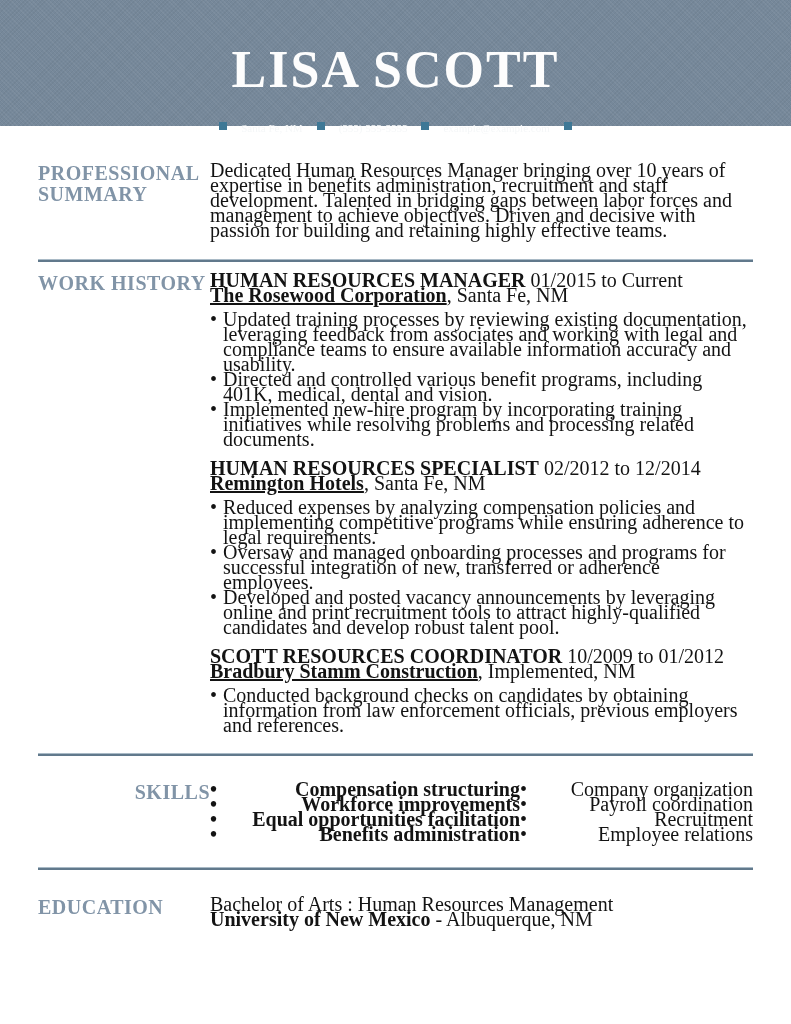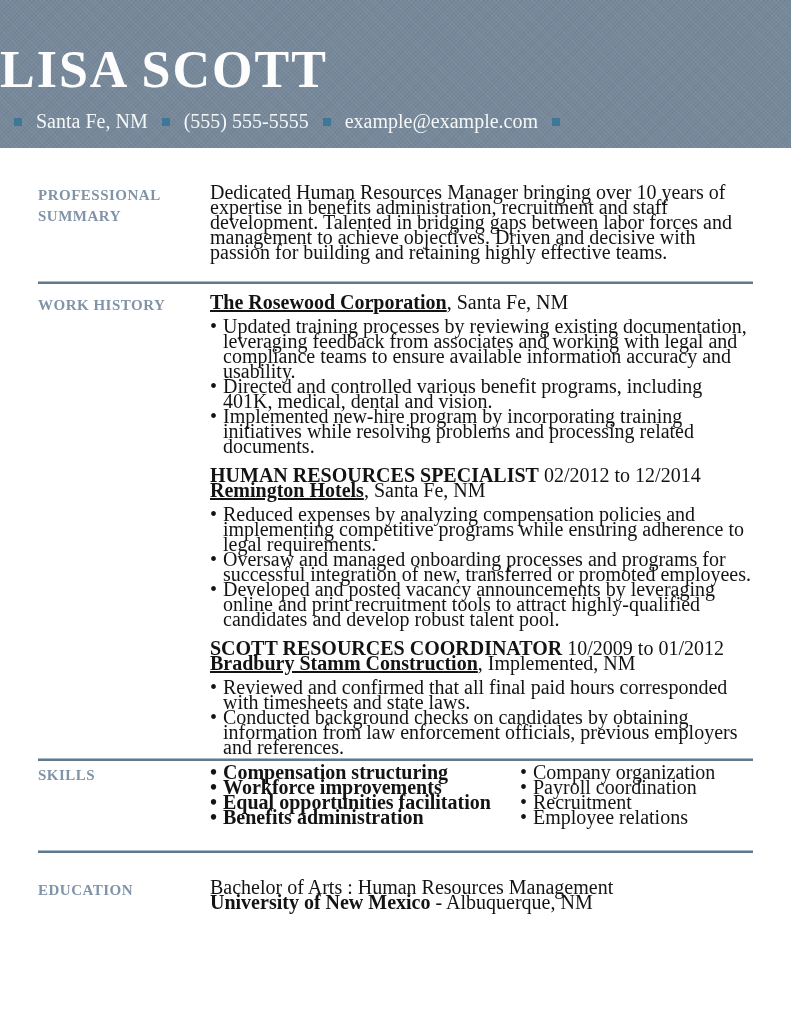--- a/index.html
+++ b/index.html
@@ -9,76 +9,76 @@
   .page {
     width: 791px;
     height: 1024px;
     background: #ffffff;
     overflow: hidden;
     position: relative;
   }
 
   
   .header {
-    height: 148px;
+    height: 126px;
     background-color: #76889a;
     background-image:
       repeating-linear-gradient(45deg, rgba(255,255,255,0.05) 0 1px, transparent 1px 3px),
       repeating-linear-gradient(-45deg, rgba(0,0,0,0.04) 0 1px, transparent 1px 3px);
-    text-align: left;
+    text-align: center;
     color: #ffffff;
   }
   .name {
     padding-top: 42px;
     font-size: 52px;
     line-height: 56px;
     font-weight: bold;
     letter-spacing: 2px;
     color: #fdfdfd;
   }
   .contact-row {
-    margin-top: 12px;
-    font-size: 20px;
+    margin-top: 24px;
+    font-size: 11px;
     color: #f5f7f8;
     white-space: nowrap;
   }
   .sq {
     display: inline-block;
     width: 8px;
     height: 8px;
     background: #3e7896;
     margin: 0 14px;
     vertical-align: 2px;
   }
 
   
   .body { padding: 0 38px; color: #131313; }
 
   .row { display: flex; }
   .label-col { width: 172px; flex-shrink: 0; }
   .content-col { flex: 1; font-size: 20px; line-height: 15px; }
 
   .section-label {
-    font-size: 15px;
+    font-size: 20px;
     line-height: 21px;
     font-weight: bold;
     letter-spacing: 0.5px;
     color: #8194a7;
   }
 
   .divider {
     height: 3px;
     background: #61798c;
     border: none;
     border-top: 1px solid #a9bac6;
   }
 
   .section-summary { padding-top: 37px; padding-bottom: 21px; }
-  .section-work    { padding-top: 11px; padding-bottom: 3px; }
-  .section-skills  { padding-top: 4px; padding-bottom: 25px; }
+  .section-work    { padding-top: 11px; padding-bottom: 20px; }
+  .section-skills  { padding-top: 26px; padding-bottom: 25px; text-align: right; }
   .section-education { padding-top: 27px; padding-bottom: 20px; }
 
   
   .job { margin-bottom: 14px; }
   .job:last-child { margin-bottom: 0; }
   .job-title { font-weight: bold; }
   .company { font-weight: bold; text-decoration: underline; }
 
   ul.bullets { list-style: none; margin-top: 9px; }
   ul.bullets li { position: relative; padding-left: 13px; }
@@ -116,43 +116,43 @@
 
     <hr class="divider">
 
     <section class="row section-work">
       <div class="label-col">
         <div class="section-label">WORK HISTORY</div>
       </div>
       <div class="content-col">
 
         <div class="job">
+          <div><span class="job-title">HUMAN RESOURCES MANAGER</span> <span>01/2015 to Current</span></div>
           <div><span class="company">The Rosewood Corporation</span><span>, Santa Fe, NM</span></div>
           <ul class="bullets">
             <li>Updated training processes by reviewing existing documentation, leveraging feedback from associates and working with legal and compliance teams to ensure available information accuracy and usability.</li>
             <li>Directed and controlled various benefit programs, including 401K, medical, dental and vision.</li>
             <li>Implemented new-hire program by incorporating training initiatives while resolving problems and processing related documents.</li>
           </ul>
         </div>
 
         <div class="job">
           <div><span class="job-title">HUMAN RESOURCES SPECIALIST</span> <span>02/2012 to 12/2014</span></div>
           <div><span class="company">Remington Hotels</span><span>, Santa Fe, NM</span></div>
           <ul class="bullets">
             <li>Reduced expenses by analyzing compensation policies and implementing competitive programs while ensuring adherence to legal requirements.</li>
-            <li>Oversaw and managed onboarding processes and programs for successful integration of new, transferred or promoted employees.</li>
+            <li>Oversaw and managed onboarding processes and programs for successful integration of new, transferred or adherence employees.</li>
             <li>Developed and posted vacancy announcements by leveraging online and print recruitment tools to attract highly-qualified candidates and develop robust talent pool.</li>
           </ul>
         </div>
 
         <div class="job">
           <div><span class="job-title">SCOTT RESOURCES COORDINATOR</span> <span>10/2009 to 01/2012</span></div>
           <div><span class="company">Bradbury Stamm Construction</span><span>, Implemented, NM</span></div>
           <ul class="bullets">
-            <li>Reviewed and confirmed that all final paid hours corresponded with timesheets and state laws.</li>
             <li>Conducted background checks on candidates by obtaining information from law enforcement officials, previous employers and references.</li>
           </ul>
         </div>
 
       </div>
     </section>
 
     <hr class="divider">
 
     <section class="row section-skills">

